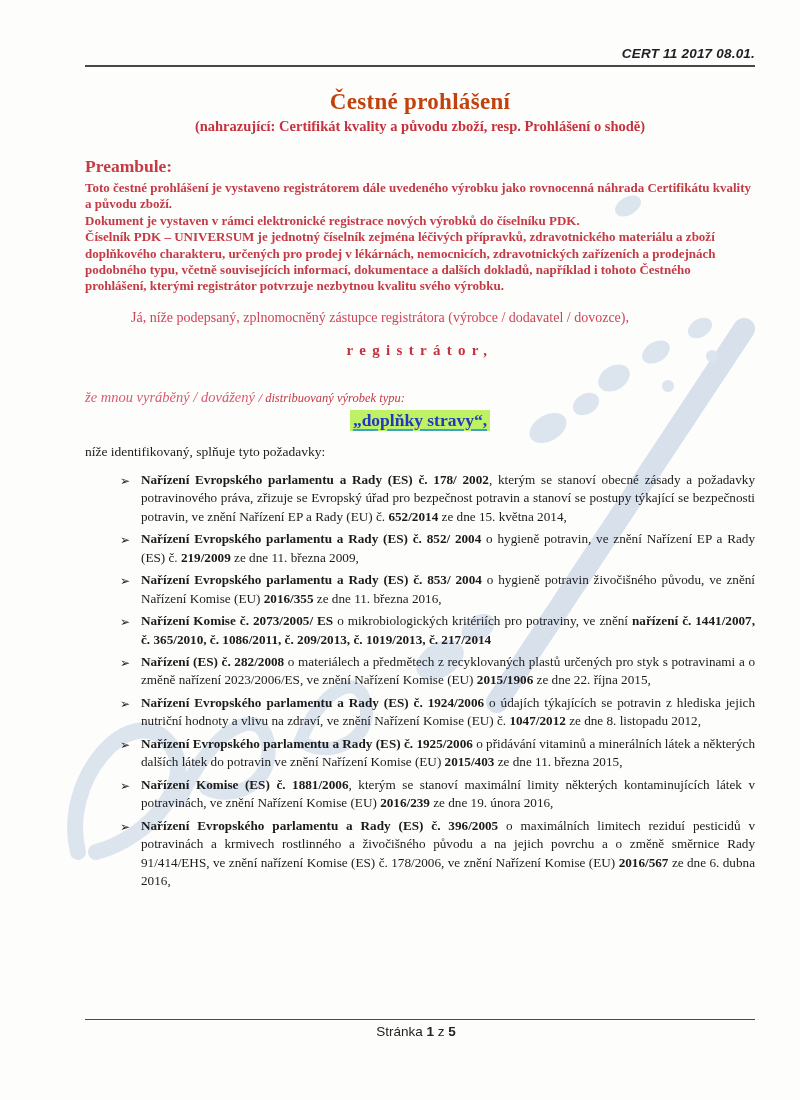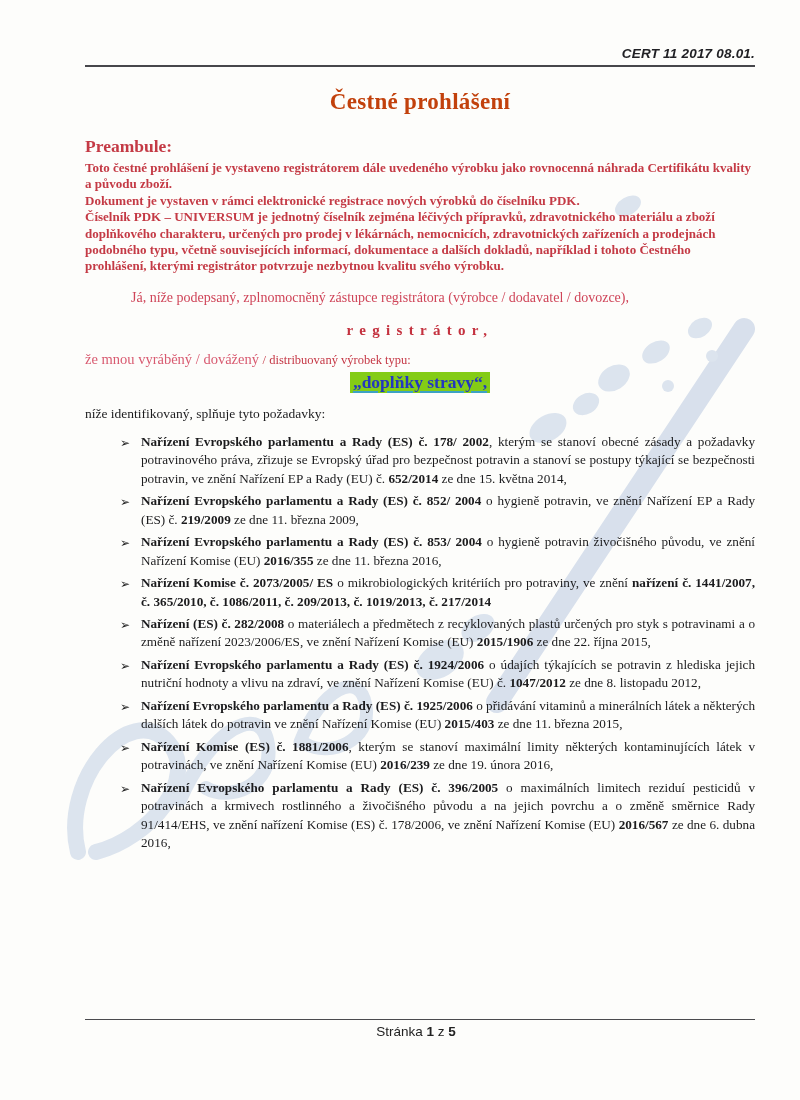--- a/index.html
+++ b/index.html
@@ -30,26 +30,26 @@
 
   .preamble-heading { color:#c43a45; font-weight:bold; font-size:17.5px; margin-top:21px; }
   .preamble-body { margin-top:3px; }
   .preamble-body p { margin:0; color:#c43a45; font-weight:bold; font-size:13px; line-height:1.26; }
 
   .intro { margin:15px 0 0 46px; color:#cf4458; font-size:14px; }
   .verb {
     margin:16px 0 0; text-align:center; color:#c4323f;
     font-weight:bold; font-size:15px; letter-spacing:.42em;
   }
-  .product-line { margin:11px 0 0; }
+  .product-line { margin:29px 0 0;font-style:italic; }
   .product-line .main { font-size:14.5px; color:#d85a70; }
   .product-line .rest { font-size:12.5px; color:#c53745; }
   .product-type { margin:4px 0 0; text-align:center; font-size:17.5px; font-weight:bold; }
   .hl {
-    background:#84cc16; color:#2337c0; padding:0 3px 1px;
+    background:#bef264; color:#2337c0; padding:0 3px 1px;
     text-decoration:underline; text-decoration-color:#3da2c4;
     text-decoration-thickness:2px; text-underline-offset:3px;
   }
   .follow { margin:13px 0 0; font-size:13.5px; color:#1c1c1e; }
 
   .req-list { list-style:none; margin:11px 0 0; padding:0 0 0 35px; }
   .req-item {
     position:relative; margin:0 0 4px; padding-left:21px;
     font-size:13.2px; line-height:1.4; text-align:justify; color:#1b1b1d;
   }
@@ -88,20 +88,21 @@
       <ellipse cx="628" cy="206" rx="14" ry="9" transform="rotate(-30 628 206)"></ellipse>
     </g>
   </svg>
 
   <div class="content">
 
     <div class="doc-code">CERT 11 2017 08.01.</div>
     <hr class="rule">
 
     <h1 class="title">Čestné prohlášení</h1>
+    <div class="subtitle">(nahrazující: Certifikát kvality a původu zboží, resp. Prohlášení o shodě)</div>
 
     <div class="preamble-heading">Preambule:</div>
     <div class="preamble-body" id="preamble-body">
         <p>Toto čestné prohlášení je vystaveno registrátorem dále uvedeného výrobku jako rovnocenná náhrada Certifikátu kvality a původu zboží.</p>
         <p>Dokument je vystaven v rámci elektronické registrace nových výrobků do číselníku PDK.</p>
         <p>Číselník PDK – UNIVERSUM je jednotný číselník zejména léčivých přípravků, zdravotnického materiálu a zboží doplňkového charakteru, určených pro prodej v lékárnách, nemocnicích, zdravotnických zařízeních a prodejnách podobného typu, včetně souvisejících informací, dokumentace a dalších dokladů, například i tohoto Čestného prohlášení, kterými registrátor potvrzuje nezbytnou kvalitu svého výrobku.</p>
       </div>
 
     <p class="intro">Já, níže podepsaný, zplnomocněný zástupce registrátora (výrobce / dodavatel / dovozce),</p>
     <p class="verb">registrátor,</p>

